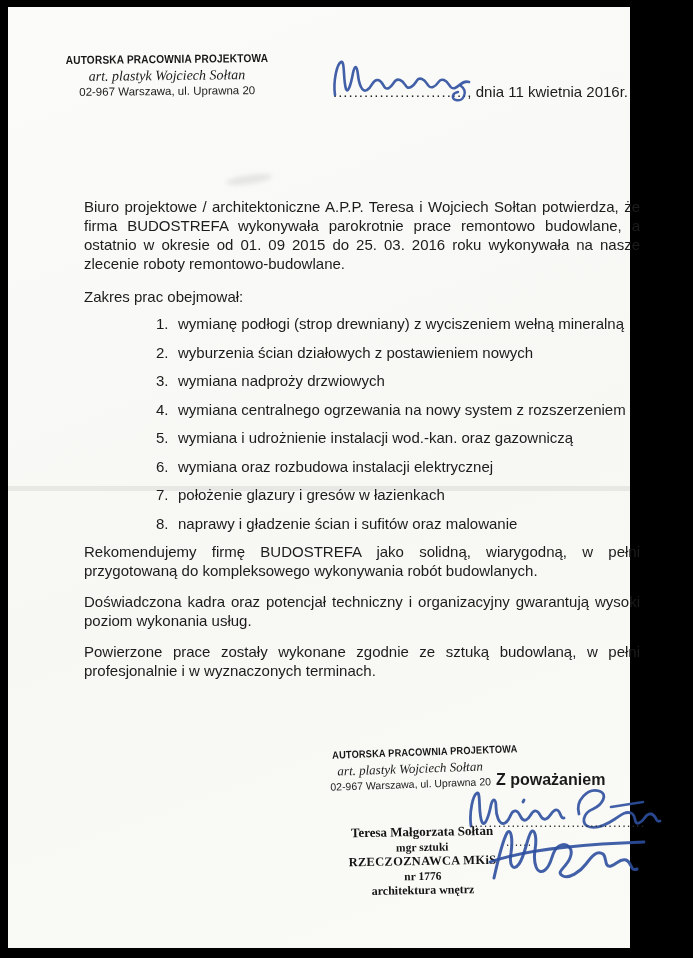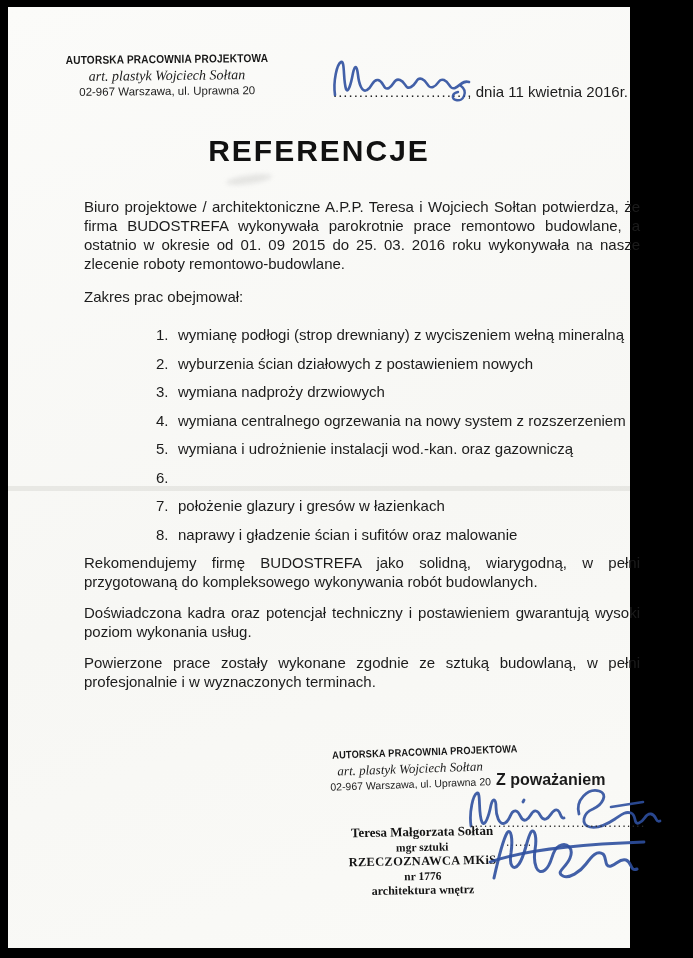--- a/index.html
+++ b/index.html
@@ -25,21 +25,21 @@
   .dateline{position:absolute;left:325px;top:76px;white-space:nowrap;font-size:15px;}
   .dots{letter-spacing:1px;color:#222;}
   .sig-city{position:absolute;left:320px;top:46px;width:150px;height:55px;}
 
   .title{position:absolute;left:0;top:127px;width:100%;text-align:center;
     font-size:30px;font-weight:bold;letter-spacing:2px;color:#111;}
 
   
   .body{position:absolute;left:76px;top:190px;width:556px;font-size:15px;line-height:19px;}
   .body p{margin:0 0 14px 0;text-align:justify;}
-  .body p.scope{margin-bottom:19px;text-align:left;}
+  .body p.scope{margin-bottom:8px;text-align:left;}
   .worklist{margin:0 0 5px 72px;}
   .workitem{display:flex;margin-bottom:9.5px;}
   .workitem .num{width:22px;flex:0 0 22px;}
   .closing p{margin:0 0 12px 0;}
   .closing p:last-child{margin-bottom:0;}
 
   
   .signoff{position:absolute;left:0;top:728px;width:100%;height:213px;}
   .stamp2{position:absolute;left:312px;top:7px;width:180px;text-align:center;transform:rotate(-2deg);}
   .stamp2 .lh-name{font-size:10.5px;}
@@ -76,21 +76,20 @@
   </div>
 
   <div class="dateline">
     <span class="dots">..........................</span><span>, dnia 11 kwietnia 2016r.</span>
   </div>
   <svg class="sig-city" viewBox="0 0 150 55" aria-label="Warszawa">
     <path class="ink" stroke-width="2.6" d="M7,42 C5,28 9,11 13,9 C17,7 15,27 18,36 C20,41 23,31 25,20 C27,11 29,13 30,22 C31,31 34,40 39,37 C45,34 44,26 50,27 C56,28 55,38 61,35 C66,32 66,25 72,27 C78,29 77,37 83,34 C89,31 88,24 94,26 C100,28 99,36 105,34 C111,32 110,25 116,27 C122,29 121,37 127,35 C133,32 135,27 141,29"></path>
     <path class="ink" stroke-width="2.4" d="M133,33 C140,38 136,49 128,47 C123,46 124,40 130,39"></path>
   </svg>
 
-  <div class="title">REFERENCJE</div>
 
   <div class="body">
     <p>Biuro projektowe / architektoniczne A.P.P. Teresa i Wojciech Sołtan potwierdza, że firma BUDOSTREFA wykonywała parokrotnie prace remontowo budowlane, a ostatnio w okresie od 01. 09 2015  do 25. 03. 2016 roku wykonywała na nasze zlecenie roboty remontowo-budowlane.</p>
     <p class="scope">Zakres prac obejmował:</p>
 
     <div class="worklist">
       <div class="workitem">
         <span class="num">1.</span>
         <span>wymianę podłogi (strop drewniany) z wyciszeniem wełną mineralną</span>
       </div>
@@ -105,34 +104,35 @@
       <div class="workitem">
         <span class="num">4.</span>
         <span>wymiana centralnego ogrzewania na nowy system z rozszerzeniem</span>
       </div>
       <div class="workitem">
         <span class="num">5.</span>
         <span>wymiana i udrożnienie instalacji wod.-kan. oraz gazowniczą</span>
       </div>
       <div class="workitem">
         <span class="num">6.</span>
+        <span>wymiana oraz rozbudowa instalacji elektrycznej</span>
       </div>
       <div class="workitem">
         <span class="num">7.</span>
         <span>położenie glazury i gresów w łazienkach</span>
       </div>
       <div class="workitem">
         <span class="num">8.</span>
         <span>naprawy i gładzenie ścian i sufitów oraz malowanie</span>
       </div>
     </div>
 
     <div class="closing">
       <p>Rekomendujemy firmę BUDOSTREFA jako solidną, wiarygodną, w pełni przygotowaną do kompleksowego wykonywania robót budowlanych.</p>
-      <p>Doświadczona kadra oraz potencjał techniczny i postawieniem gwarantują wysoki poziom wykonania usług.</p>
+      <p>Doświadczona kadra oraz potencjał techniczny i organizacyjny gwarantują wysoki poziom wykonania usług.</p>
       <p>Powierzone prace zostały wykonane zgodnie ze sztuką budowlaną, w pełni profesjonalnie i w wyznaczonych terminach.</p>
     </div>
   </div>
 
   <div class="signoff">
 
     <div class="stamp2">
       <div><span class="lh-name">AUTORSKA PRACOWNIA PROJEKTOWA</span></div>
       <div class="lh-person">art. plastyk Wojciech Sołtan</div>
       <div class="lh-address">02-967 Warszawa, ul. Uprawna 20</div>

